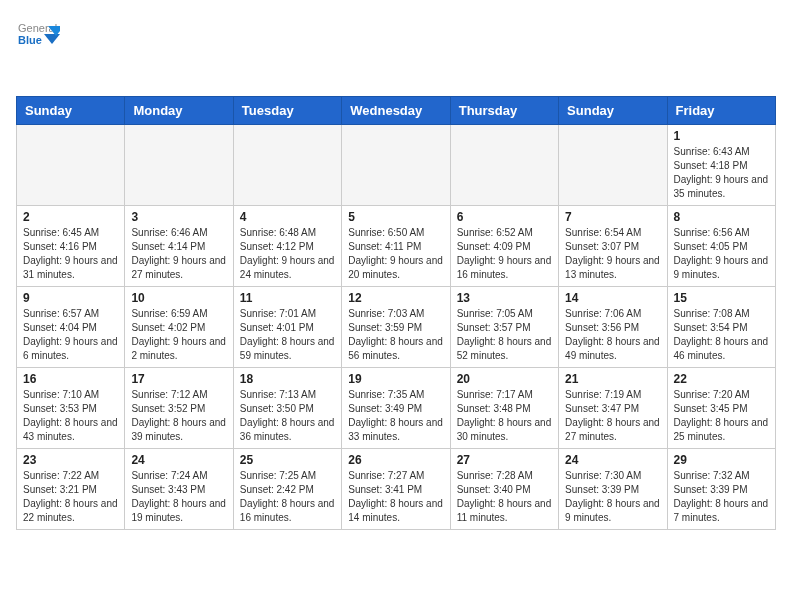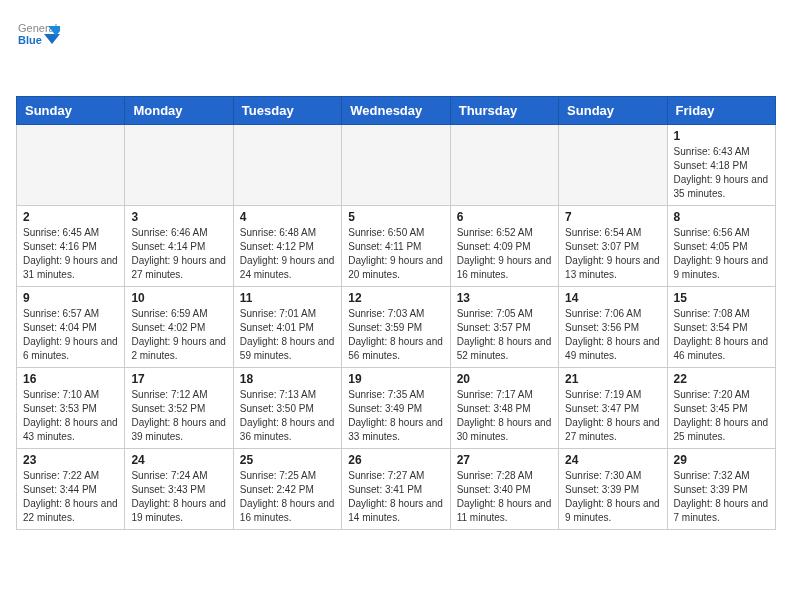--- a/index.html
+++ b/index.html
@@ -270,21 +270,21 @@
           <div class="day-info">Sunrise: 7:20 AM
 Sunset: 3:45 PM
 Daylight: 8 hours
 and 25 minutes.</div>
         </td>
       </tr>
       <tr>
         <td>
           <span class="day-number">23</span>
           <div class="day-info">Sunrise: 7:22 AM
-Sunset: 3:44 PM
+Sunset: 3:21 PM
 Daylight: 8 hours
 and 22 minutes.</div>
         </td>
         <td>
           <span class="day-number">24</span>
           <div class="day-info">Sunrise: 7:24 AM
 Sunset: 3:43 PM
 Daylight: 8 hours
 and 19 minutes.</div>
         </td>

